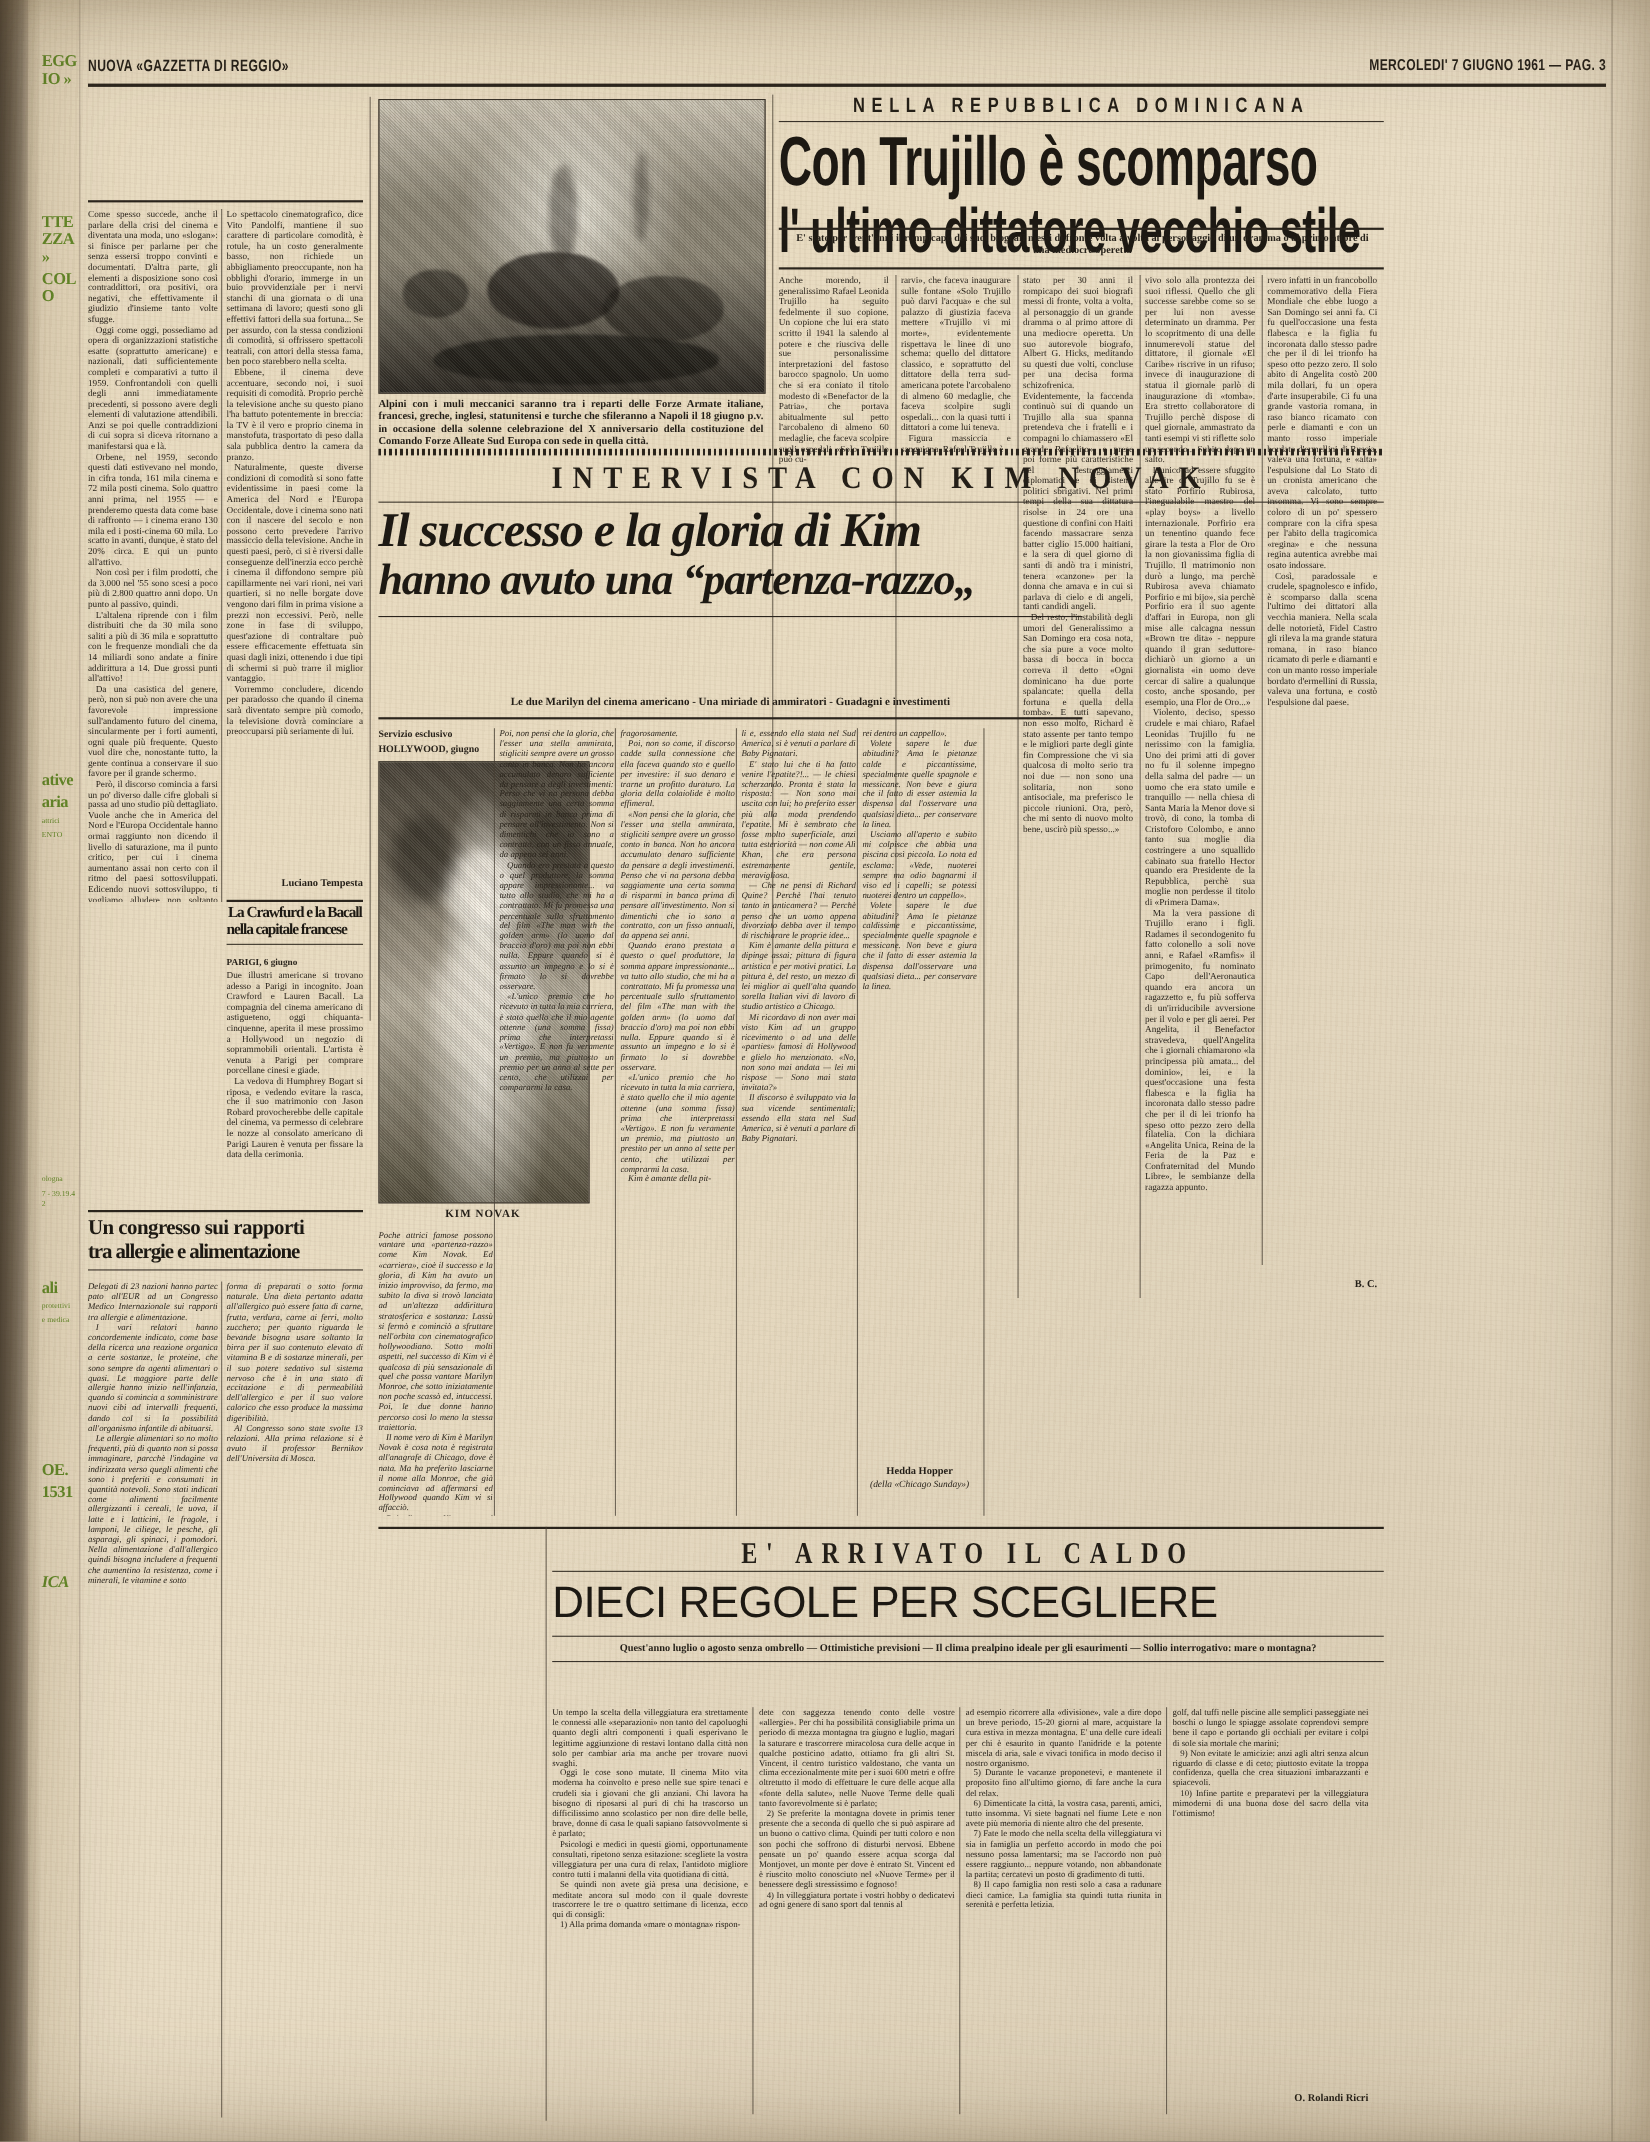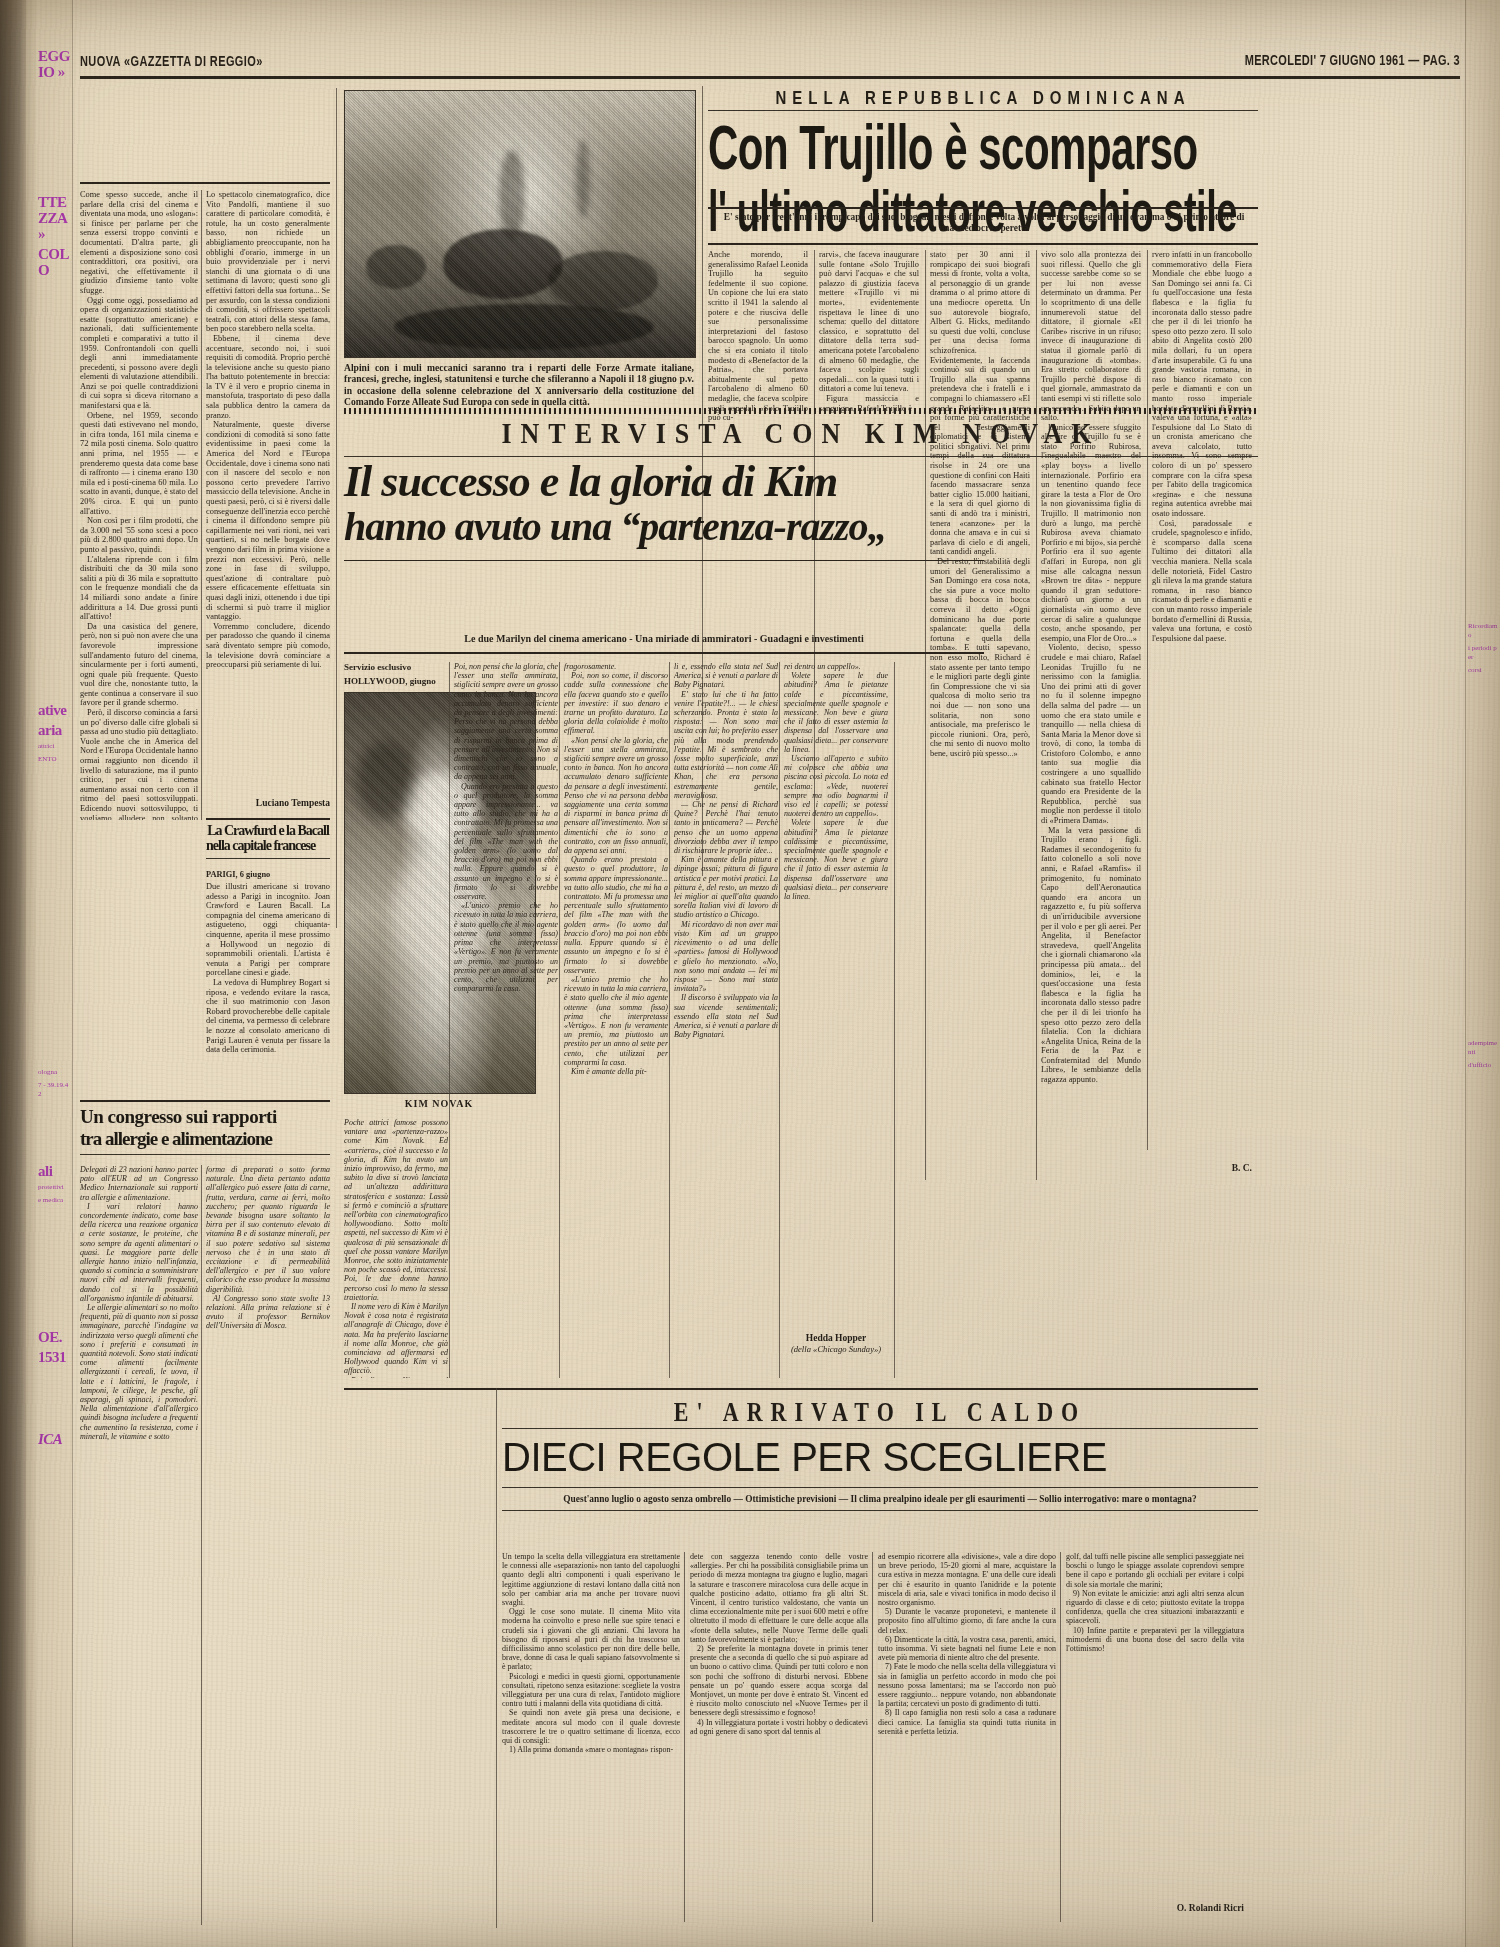--- a/index.html
+++ b/index.html
@@ -28,21 +28,21 @@
     background:linear-gradient(90deg,#4b4339 0%,#6d6253 40%,#8d8271 75%,#b6a892 100%);z-index:5;}
   .gutter2{position:absolute;left:26px;top:0;width:10px;height:100%;
     background:linear-gradient(90deg,#cabda3,#ded1b7);z-index:5;}
 
   
   .bleed-left{position:absolute;left:36px;top:0;width:36px;height:100%;
     background:#e4d7bd;z-index:6;overflow:hidden;}
   .bleed-right{position:absolute;right:0;top:0;width:34px;height:100%;
     background:#e4d7bd;z-index:6;overflow:hidden;}
   .bleed-left .frag,.bleed-right .frag{
-    font-size:7px;line-height:9px;color:#a21caf;padding:2px 2px;opacity:.85;
+    font-size:7px;line-height:9px;color:#4d7c0f;padding:2px 2px;opacity:.85;
     font-family:"Liberation Serif",serif;word-break:break-all;}
   .bleed-left .bigfrag{font-size:15px;font-weight:bold;line-height:16px;letter-spacing:-.5px;}
   .vline{position:absolute;top:0;bottom:0;width:1px;background:#7d7363;opacity:.55;}
 
   
   .sheet{position:absolute;left:72px;top:0;right:34px;bottom:0;z-index:10;}
 
   .masthead{position:absolute;left:8px;right:6px;top:52px;height:20px;}
   .mast-left{position:absolute;left:0;top:0;font-family:"Liberation Sans",sans-serif;
      font-weight:bold;font-size:11px;letter-spacing:.4px;color:#241f18;
@@ -123,27 +123,20 @@
     <div class="frag" style="margin-top:300px;">ologna</div>
     <div class="frag">7 - 39.19.42</div>
     <div class="frag bigfrag" style="margin-top:60px;">ali</div>
     <div class="frag">protettivi</div>
     <div class="frag">e medica</div>
     <div class="frag bigfrag" style="margin-top:120px;">OE.</div>
     <div class="frag bigfrag">1531</div>
     <div class="frag bigfrag" style="margin-top:62px;font-style:italic;">ICA</div>
   </div>
 
-  <div class="bleed-right">
-    <div class="frag" style="margin-top:620px;">Ricordiamo</div>
-    <div class="frag">i periodi per</div>
-    <div class="frag">corsi</div>
-    <div class="frag" style="margin-top:360px;">adempimenti</div>
-    <div class="frag">d'ufficio</div>
-  </div>
 
   <div class="vline" style="left:72px;"></div>
   <div class="vline" style="left:1465px;"></div>
 
   <div class="sheet">
 
     <div class="masthead">
       <div class="mast-left">NUOVA «GAZZETTA DI REGGIO»</div>
       <div class="mast-right">MERCOLEDI' 7 GIUGNO 1961 — PAG. 3</div>
     </div>

